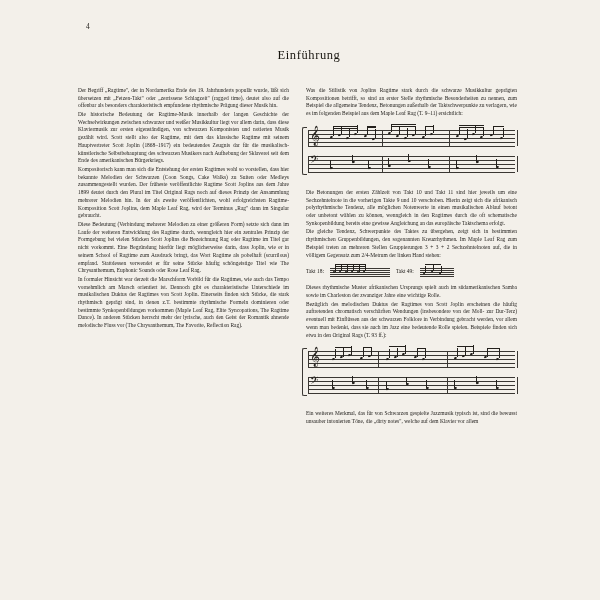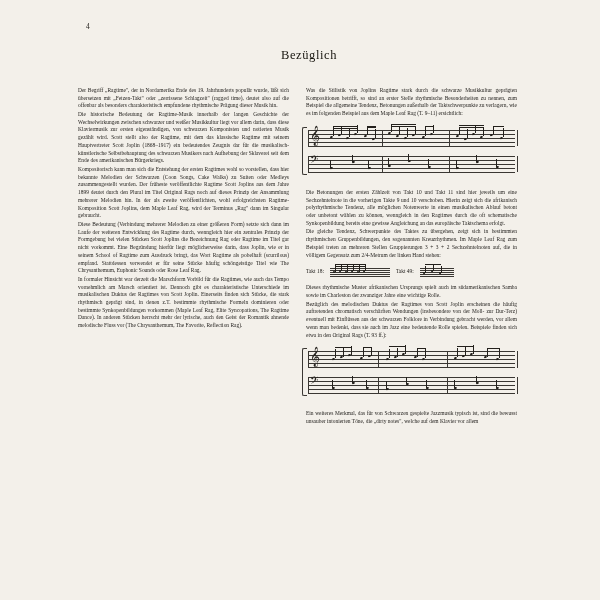--- a/index.html
+++ b/index.html
@@ -136,21 +136,21 @@
     width: 2.4px; height: 1.9px;
   }
 </style>
 </head>
 <body>
 
 <div class="page">
 
   <div class="folio">4</div>
 
-  <div class="title">Bezüglich</div>
+  <div class="title">Einführung</div>
 
   <div class="columns">
 
     <div class="col">
       <p>Der Begriff „Ragtime", der in Nordamerika Ende des 19. Jahrhunderts populär wurde, läßt sich übersetzen mit „Fetzen-Takt" oder „zerrissene Schlagzeit" (ragged time), deutet also auf die offenbar als besonders charakteristisch empfundene rhythmische Prägung dieser Musik hin.</p>
       <p>Die historische Bedeutung der Ragtime-Musik innerhalb der langen Geschichte der Wechselwirkungen zwischen schwarzer und weißer Musikkultur liegt vor allem darin, dass diese Klaviermusik zur ersten eigenständigen, von schwarzen Komponisten und notierten Musik gezählt wird. Scott stellt also der Ragtime, mit dem das klassische Ragtime mit seinem Hauptvertreter Scott Joplin (1868–1917) ein bedeutendes Zeugnis dar für die musikalisch-künstlerische Selbstbehauptung des schwarzen Musikers nach Aufhebung der Sklaverei seit dem Ende des amerikanischen Bürgerkriegs.</p>
       <p>Kompositorisch kann man sich die Entstehung der ersten Ragtimes wohl so vorstellen, dass hier bekannte Melodien der Schwarzen (Coon Songs, Cake Walks) zu Suiten oder Medleys zusammengestellt wurden. Der früheste veröffentlichte Ragtime Scott Joplins aus dem Jahre 1899 deutet durch den Plural im Titel Original Rags noch auf dieses Prinzip der Ansammlung mehrerer Melodien hin. In der als zweite veröffentlichten, wohl erfolgreichsten Ragtime-Komposition Scott Joplins, dem Maple Leaf Rag, wird der Terminus „Rag" dann im Singular gebraucht.</p>
       <p>Diese Bedeutung (Verbindung mehrerer Melodien zu einer größeren Form) setzte sich dann im Laufe der weiteren Entwicklung des Ragtime durch, wenngleich hier ein zentrales Prinzip der Formgebung bei vielen Stücken Scott Joplins die Bezeichnung Rag oder Ragtime im Titel gar nicht vorkommt. Eine Begründung hierfür liegt möglicherweise darin, dass Joplin, wie er in seinem School of Ragtime zum Ausdruck bringt, das Wort Ragtime als pobelhaft (scurrilous) empfand. Stattdessen verwendet er für seine Stücke häufig schöngeistige Titel wie The Chrysanthemum, Euphonic Sounds oder Rose Leaf Rag.</p>
       <p>In formaler Hinsicht war derzeit die Marschform Vorbild für die Ragtimes, wie auch das Tempo vornehmlich am Marsch orientiert ist. Dennoch gibt es charakteristische Unterschiede im musikalischen Duktus der Ragtimes von Scott Joplin. Einerseits finden sich Stücke, die stark rhythmisch geprägt sind, in denen z.T. bestimmte rhythmische Formeln dominieren oder bestimmte Synkopenbildungen vorkommen (Maple Leaf Rag, Elite Syncopations, The Ragtime Dance). In anderen Stücken herrscht mehr der lyrische, auch den Geist der Romantik ahnende melodische Fluss vor (The Chrysanthemum, The Favorite, Reflection Rag).</p>
     </div>

